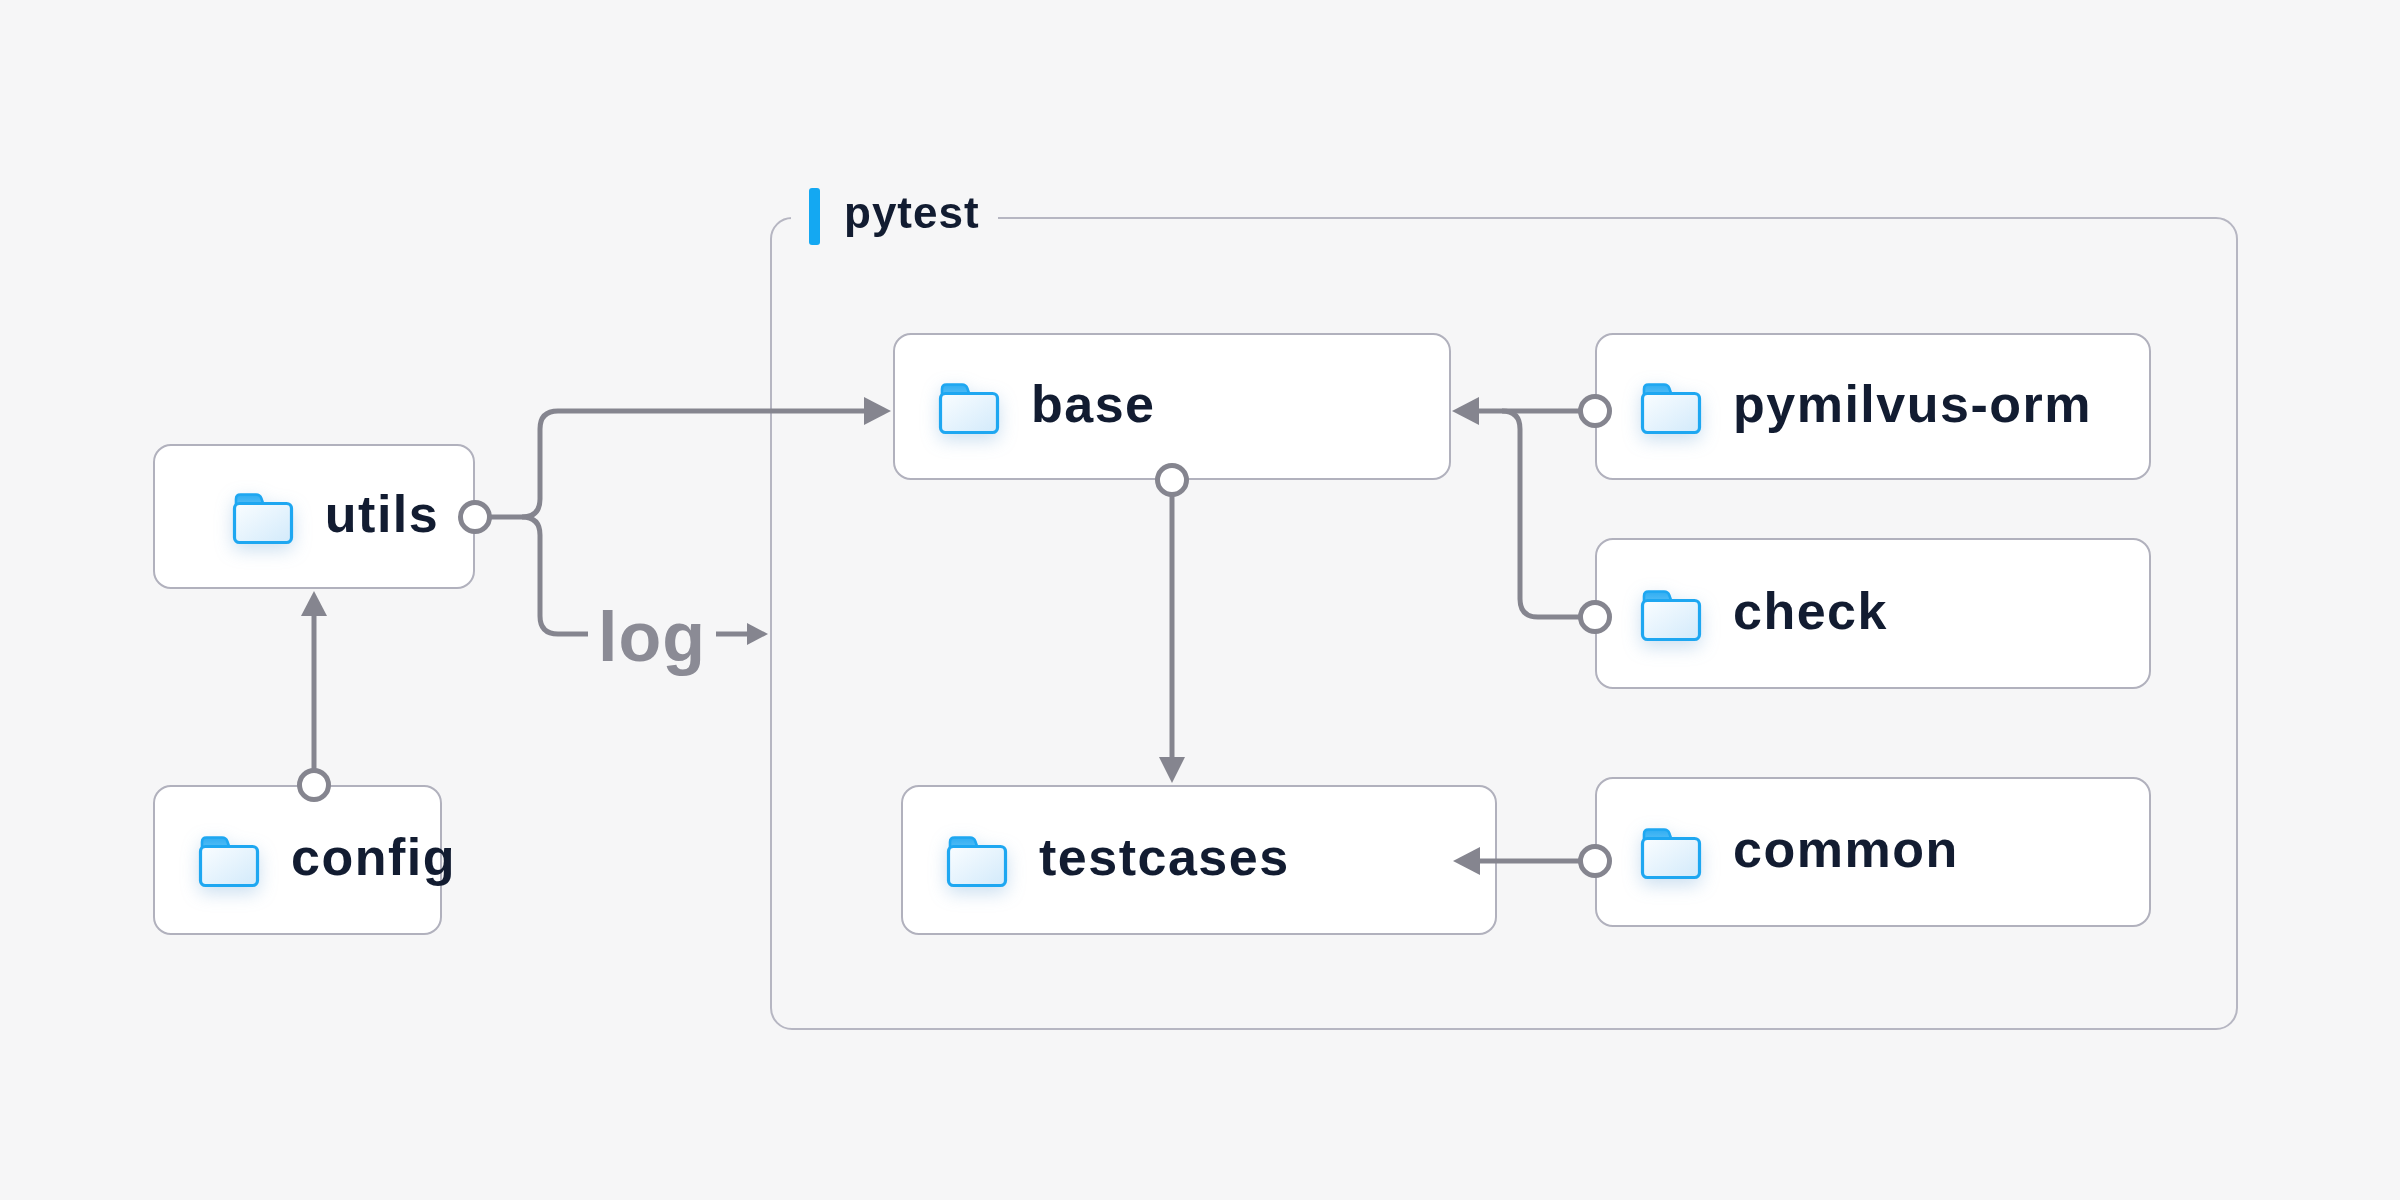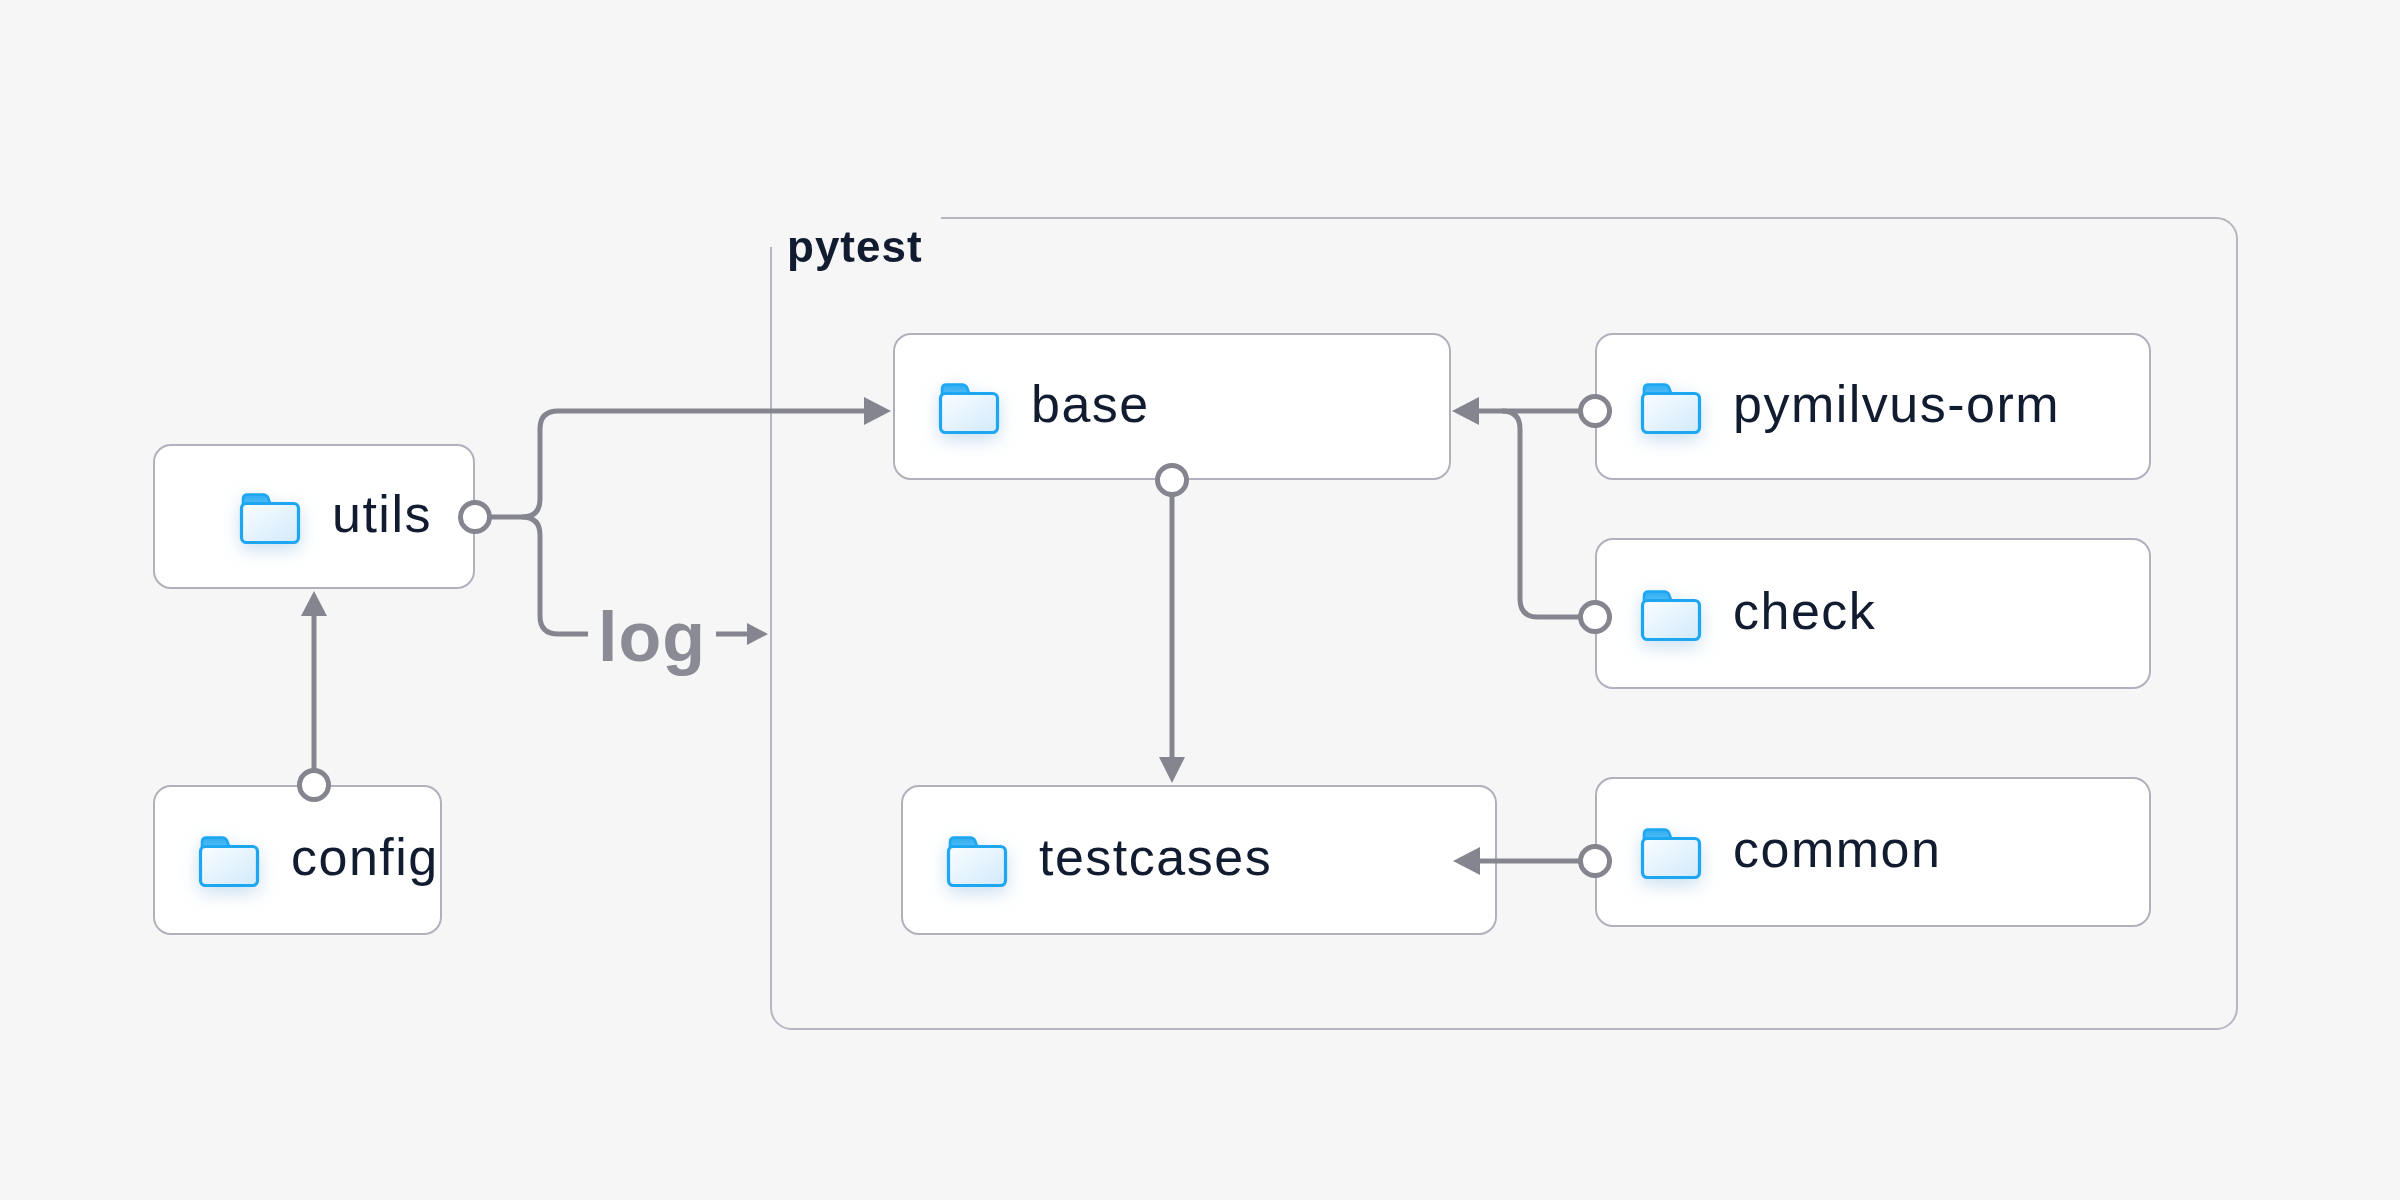--- a/index.html
+++ b/index.html
@@ -25,26 +25,25 @@
   
   .group-box{
     position:absolute;
     left:770px;top:217px;width:1468px;height:813px;
     border:2.5px solid var(--container-border);
     border-radius:22px;
     z-index:1;
   }
   .group-label{
     position:absolute;
-    left:769px;top:185px;height:62px;
-    display:flex;align-items:center;gap:40px;
+    left:791px;top:185px;height:62px;
+    display:flex;align-items:center;gap:24px;
     padding:0 18px;
     background:var(--bg);
     z-index:2;
-    flex-direction:column;
   }
   .group-label .accent-bar{
     width:11px;height:57px;border-radius:3px;
     background:var(--blue);
   }
   .group-label .group-title{
     font-size:44px;font-weight:600;color:var(--text-dark);
     letter-spacing:1px;line-height:1;padding-bottom:6px;
   }
 
@@ -52,21 +51,21 @@
   .node{
     position:absolute;
     background:#ffffff;
     border:2.5px solid var(--node-border);
     border-radius:18px;
     display:flex;align-items:center;
     padding-left:40px;gap:30px;
     z-index:2;
   }
   .node .label{
-    font-size:52px;font-weight:400;color:var(--text-dark);
+    font-size:52px;font-weight:700;color:var(--text-dark);
     letter-spacing:1.5px;line-height:1;padding-bottom:6px;
   }
   .folder{
     width:66px;height:56px;flex:0 0 auto;
     filter:drop-shadow(0 6px 9px rgba(70,140,200,0.28));
   }
 
   .node-utils    {left:153px;top:444px;width:322px;height:145px;justify-content:center;}
   .node-config   {left:153px;top:785px;width:289px;height:150px;}
   .node-base     {left:893px;top:333px;width:558px;height:147px;}

